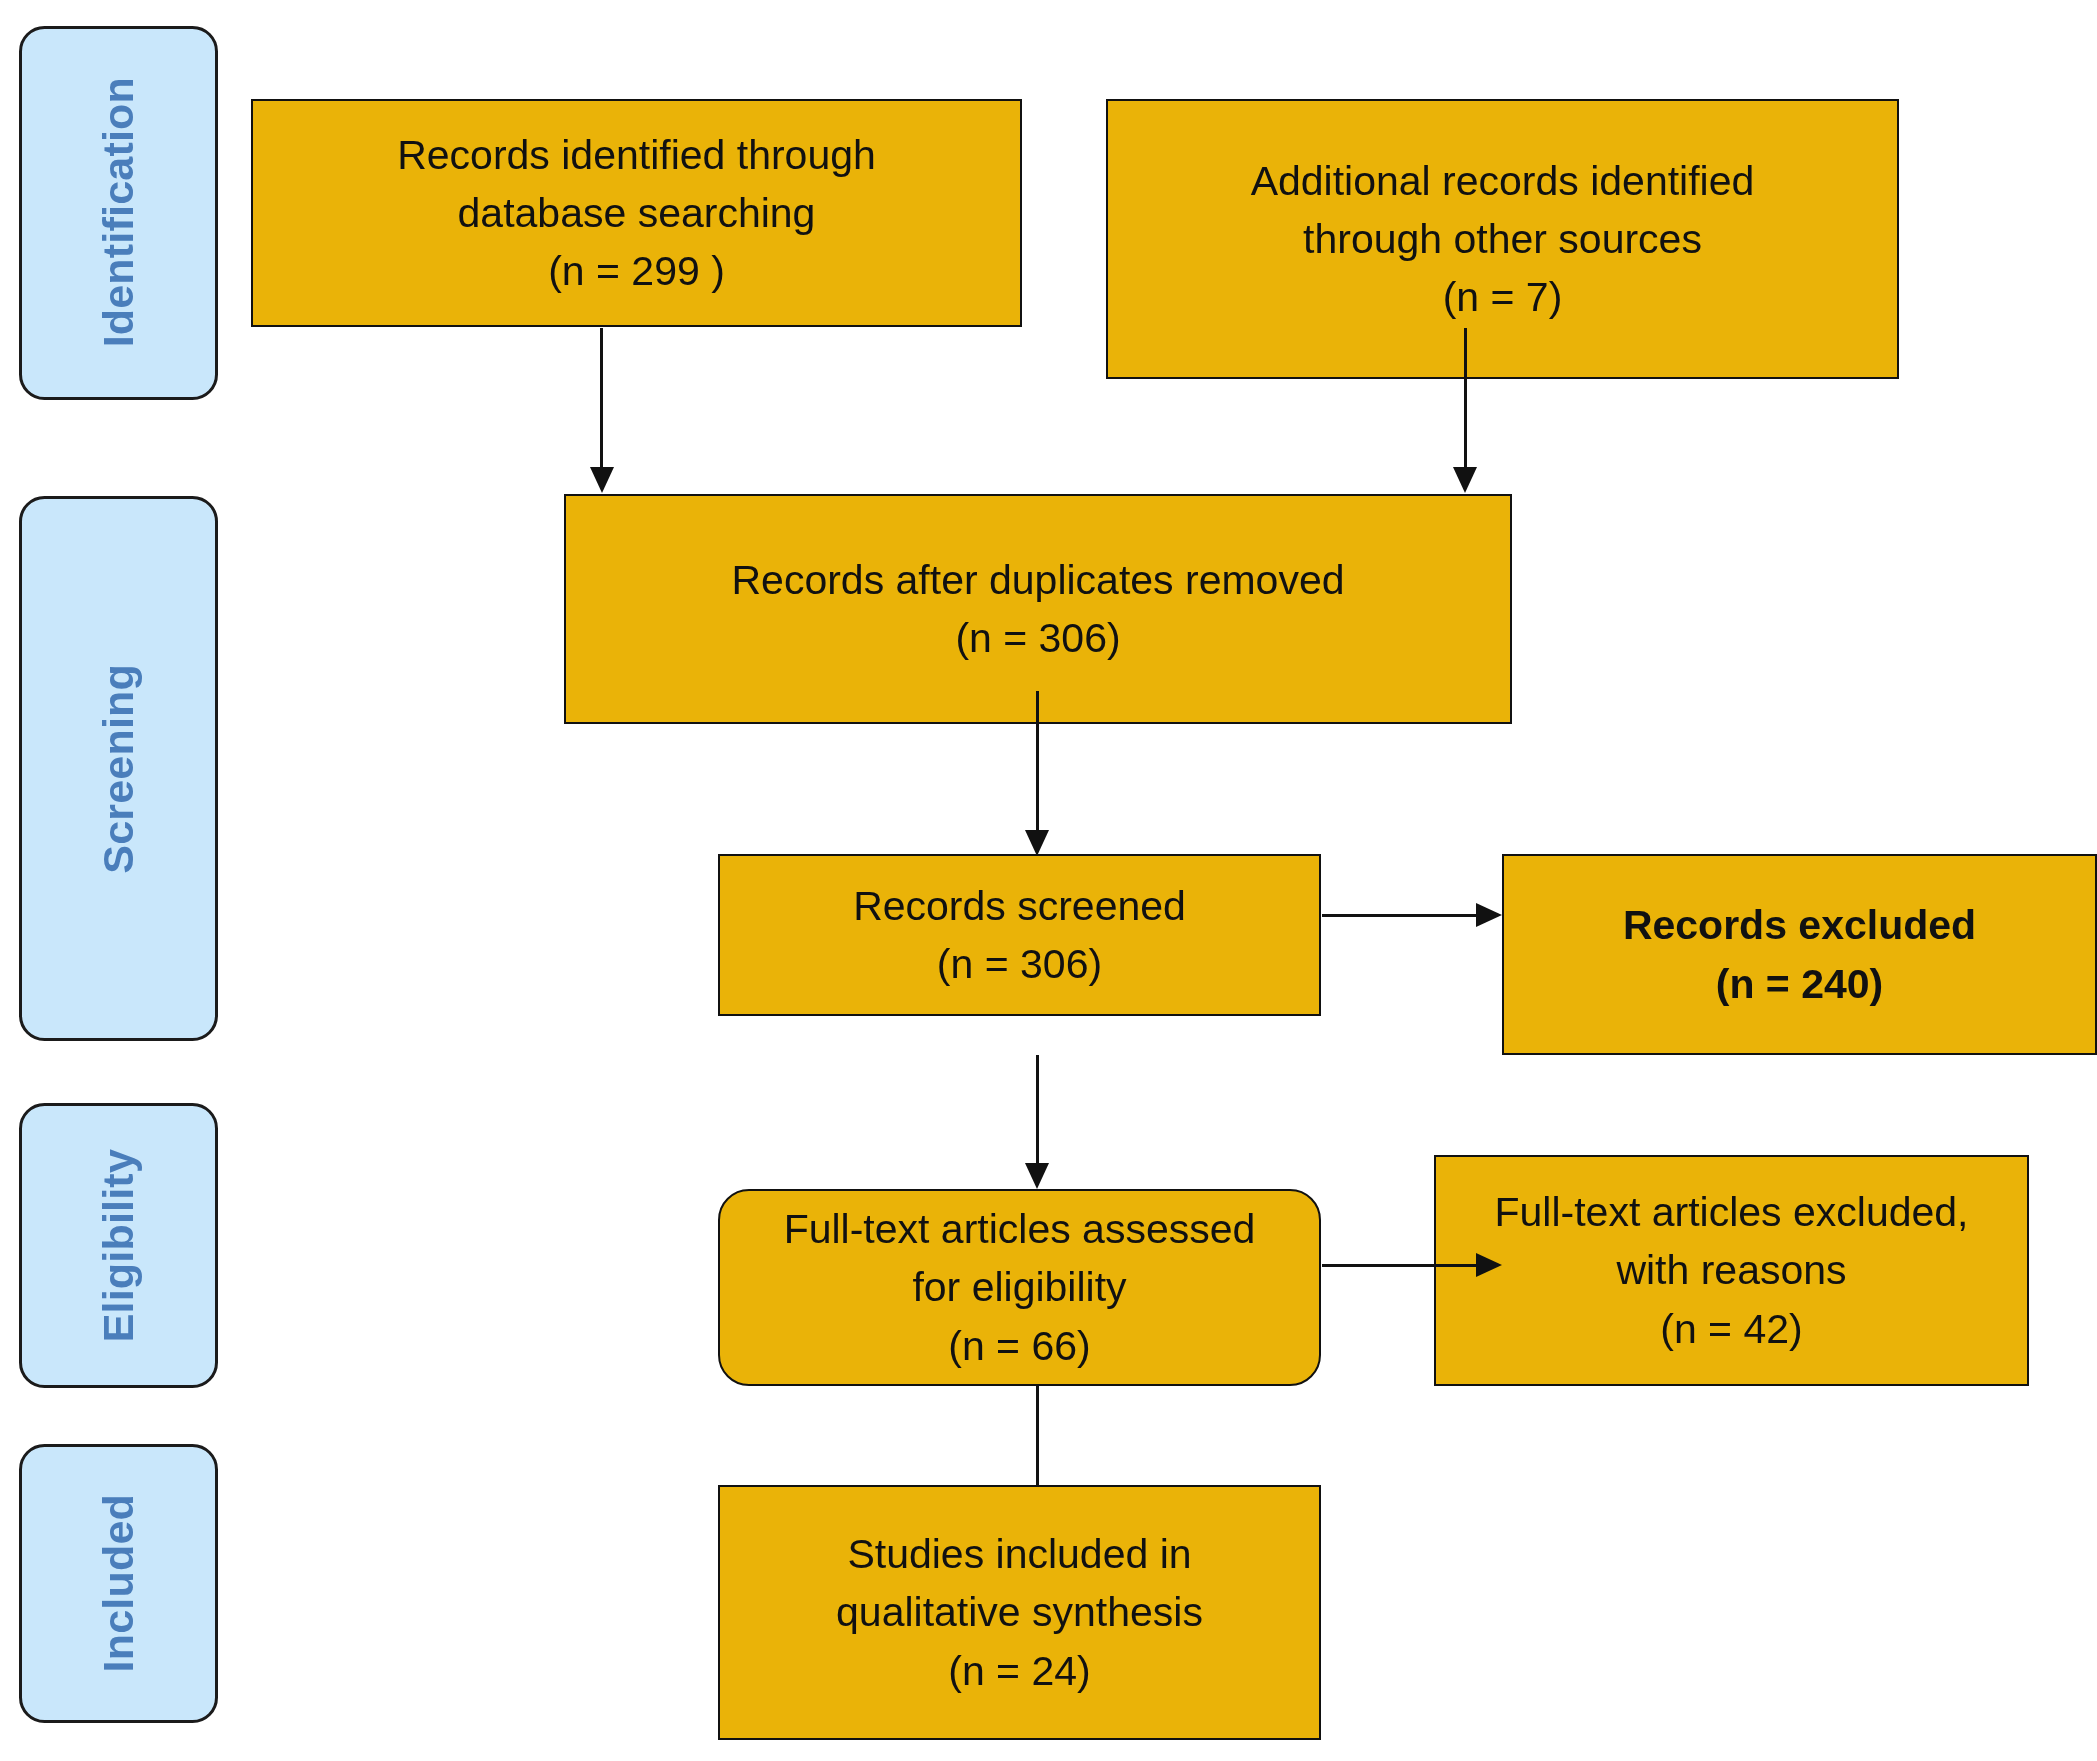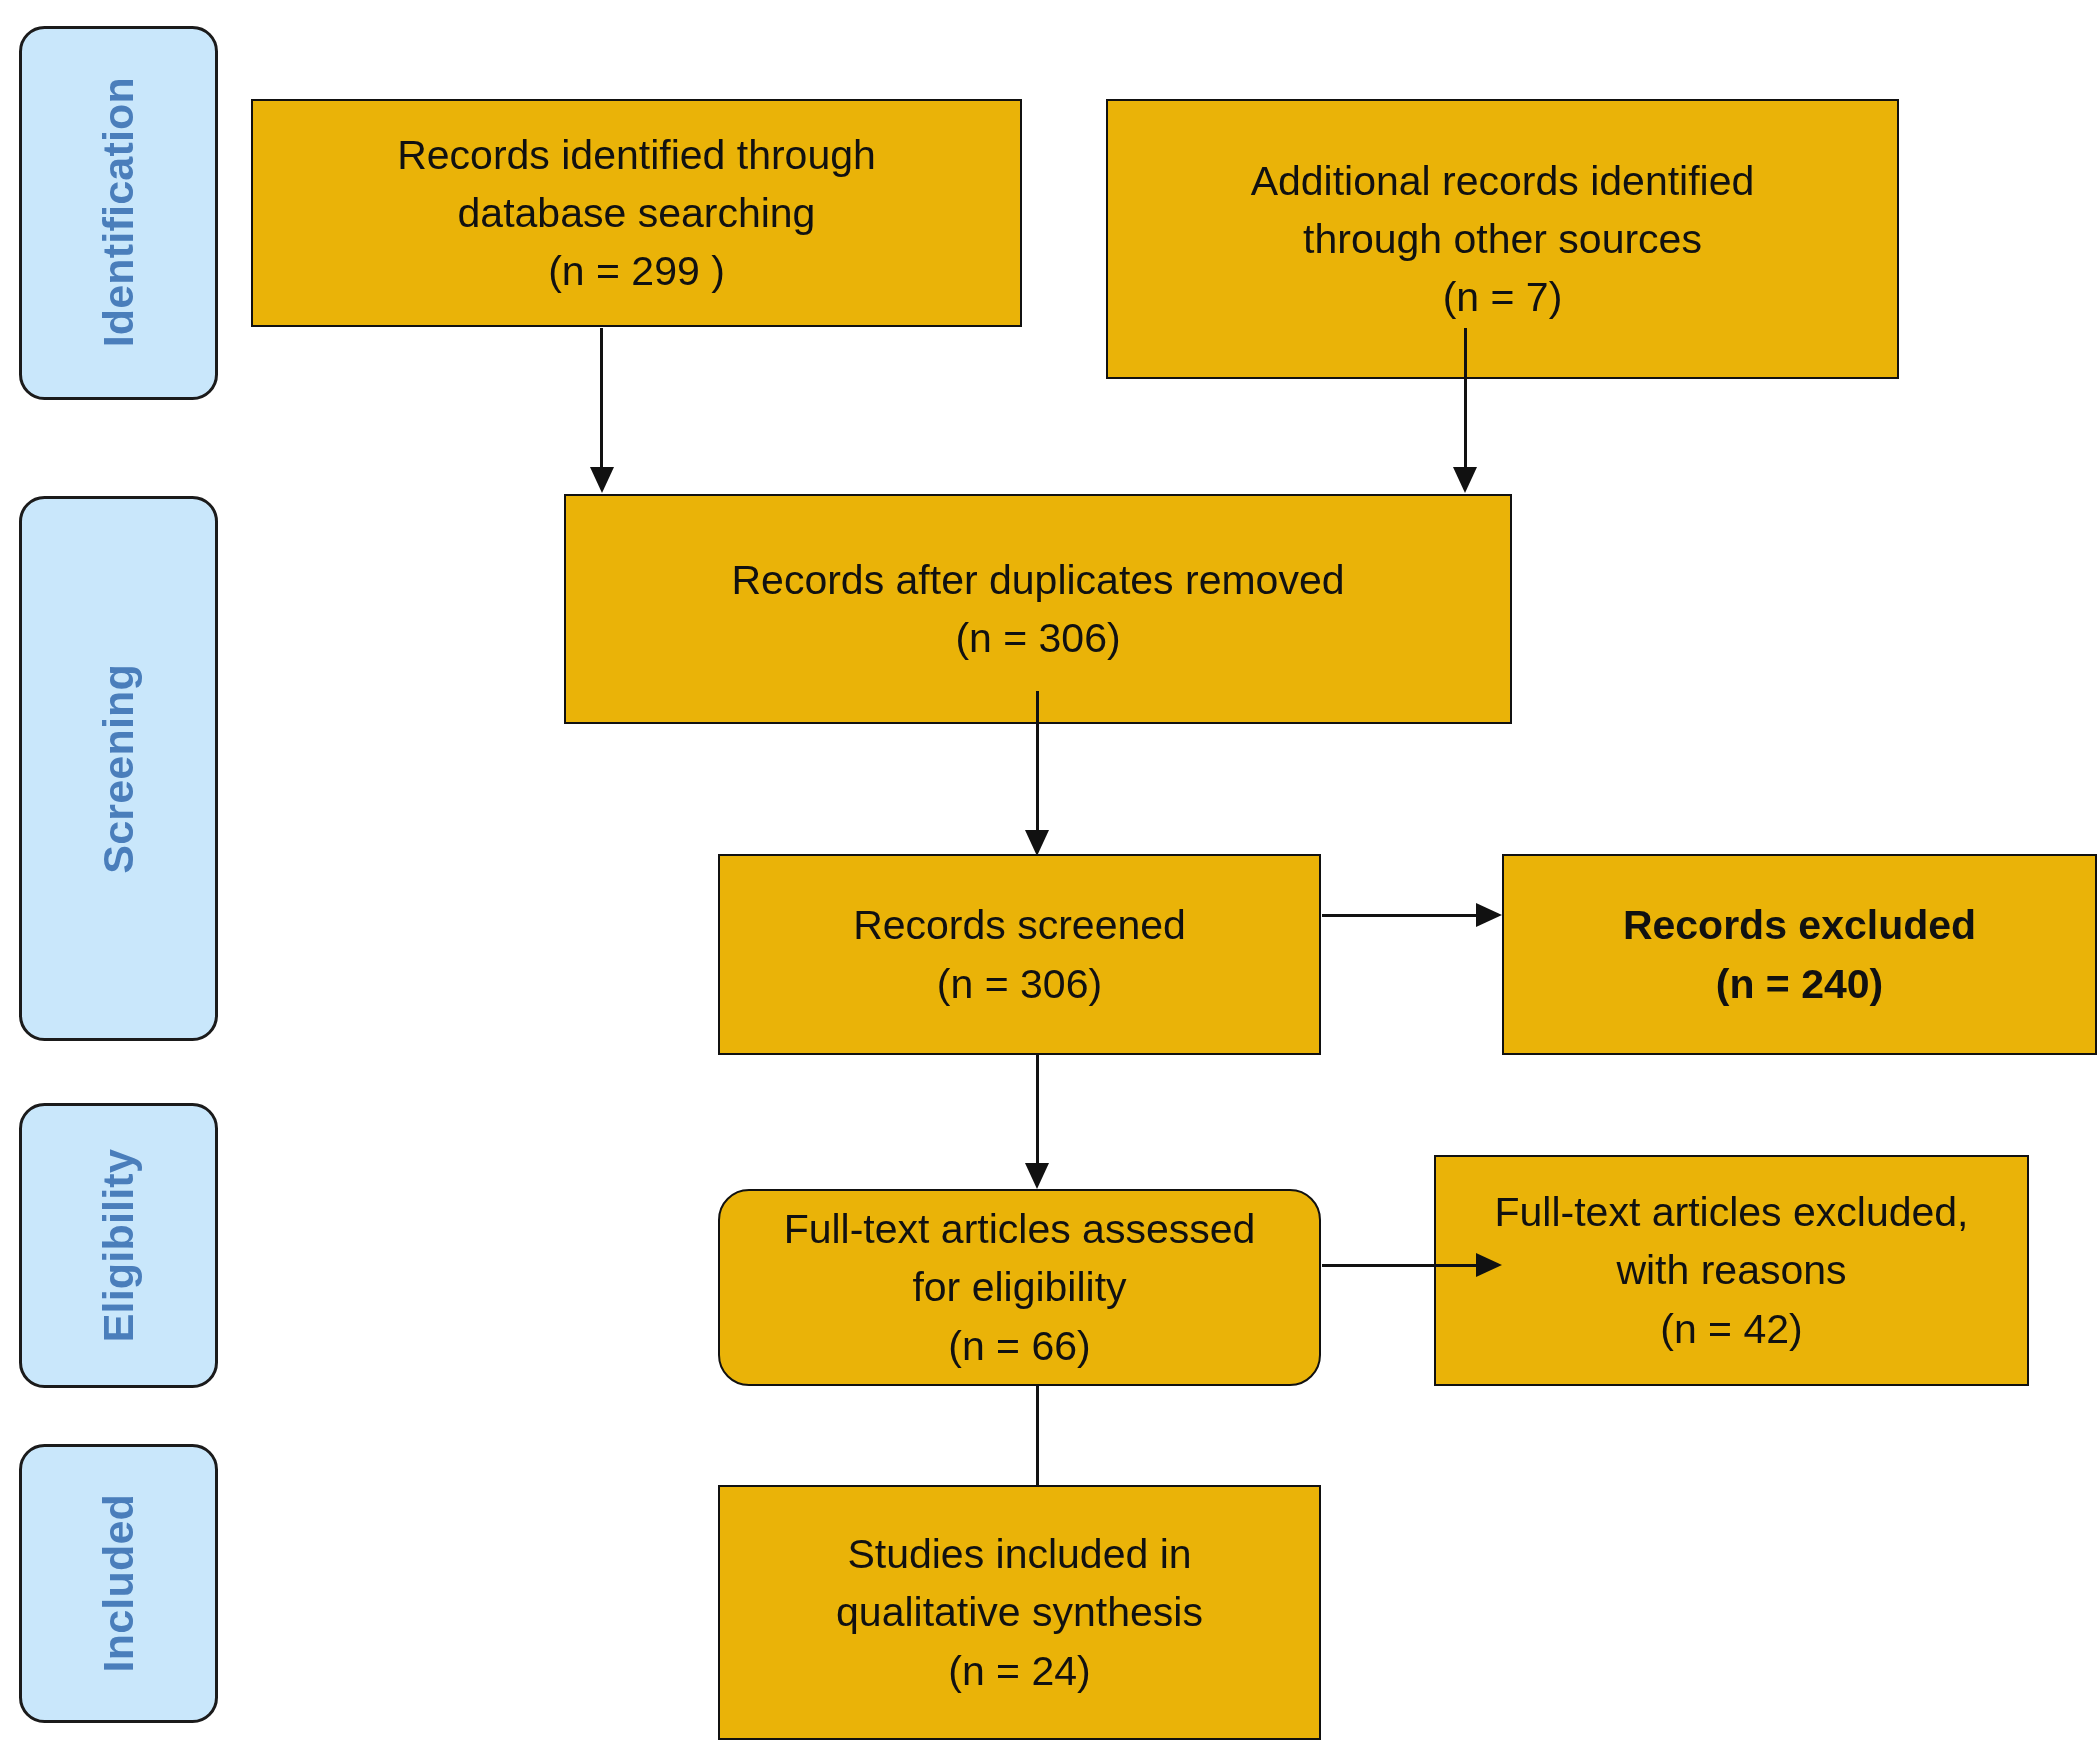--- a/index.html
+++ b/index.html
@@ -127,21 +127,21 @@
   <div class="arrow-down" style="left:1453px; top:467px;"></div>
 
   <div class="fbox" style="left:564px; top:494px; width:948px; height:230px;">
     <span class="fbox-text">Records after duplicates removed
 (n = 306)</span>
   </div>
 
   <div class="vline" style="left:1036px; top:691px; height:142px;"></div>
   <div class="arrow-down" style="left:1025px; top:830px;"></div>
 
-  <div class="fbox" style="left:718px; top:854px; width:603px; height:201px;">
+  <div class="fbox" style="left:718px; top:854px; width:603px; height:162px;">
     <span class="fbox-text">Records screened
 (n = 306)</span>
   </div>
 
   <div class="fbox" style="left:1502px; top:854px; width:595px; height:201px;font-weight:bold;">
     <span class="fbox-text">Records excluded
 (n = 240)</span>
   </div>
 
   <div class="hline" style="left:1322px; top:914px; width:157px;"></div>

